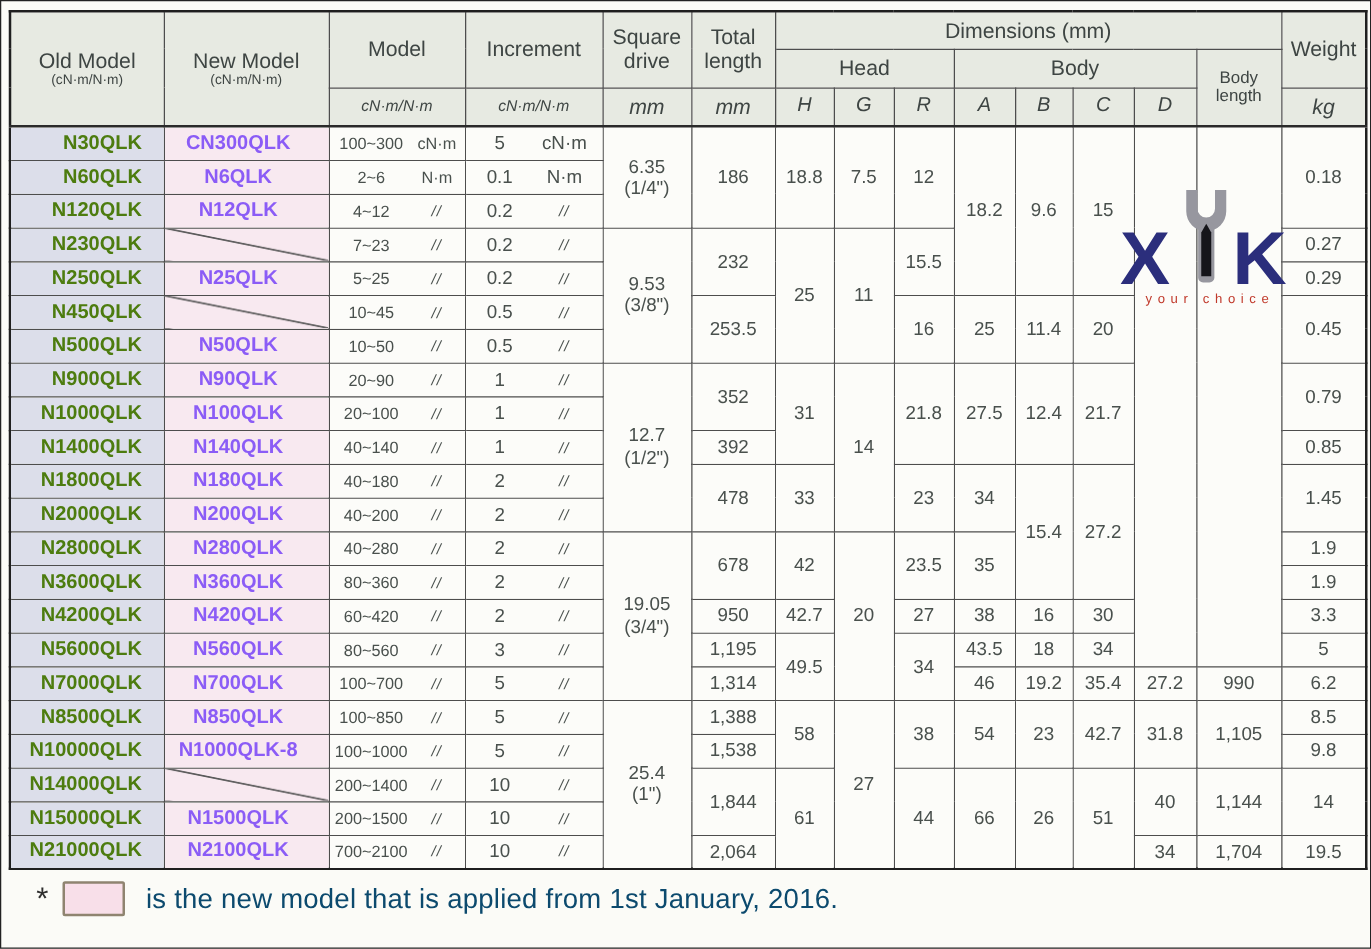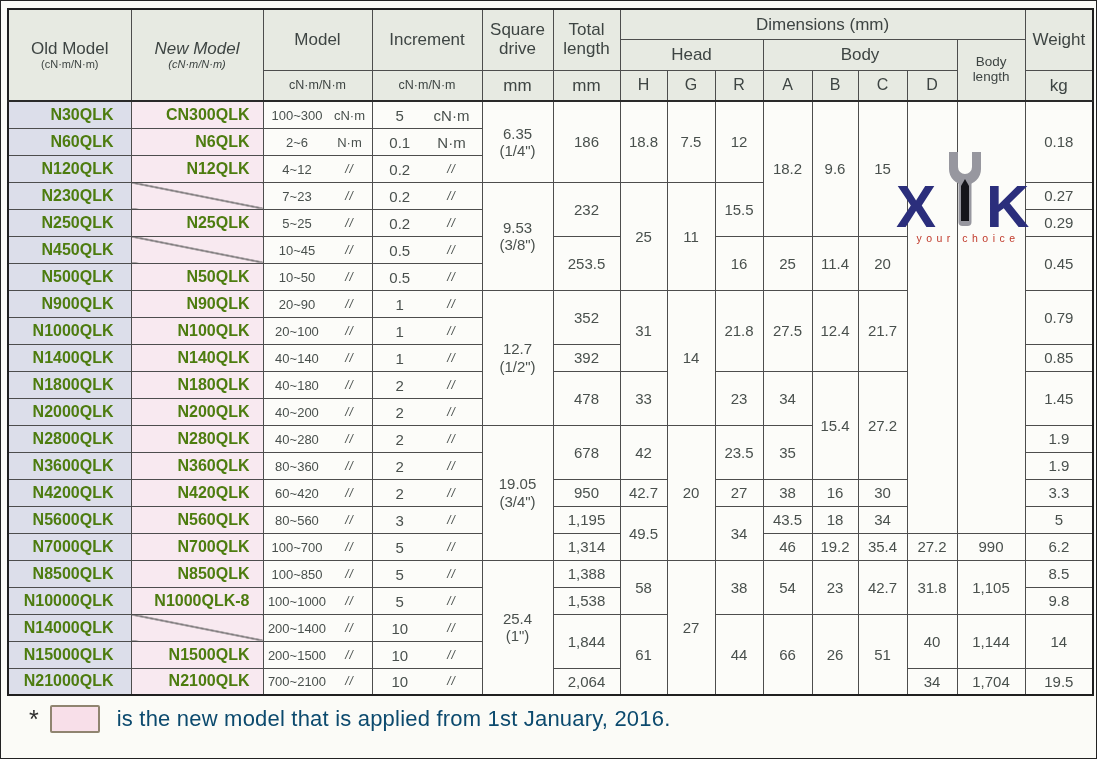--- a/index.html
+++ b/index.html
@@ -16,34 +16,34 @@
   }
   .spec th,.spec td{border:1px solid #4d4d4d;padding:0;overflow:hidden;}
   .spec thead{border-bottom:2px solid #2a2a2a;}
   .spec thead th{
     background:#e7eae2;font-weight:400;font-size:17px;color:#3e4543;line-height:1.12;
     text-align:center;vertical-align:middle;
   }
   tr.h1{height:30px;} tr.h2{height:31px;} tr.h3{height:31px;}
   .sub{font-size:11px;}
   .th-old{background:#e3e4ee;}
-  .th-new{background:#f8eaf1;font-style:italic;}
+  .th-new{background:#f8eaf1;}
   .two div{line-height:1.08;}
   .bl div{font-size:13.5px;line-height:1.1;}
-  .h3 th{font-size:15px;}
+  .h3 th{font-size:15px;font-style:italic;}
   .h3 th.us{font-size:12.5px;}
   .h3 th.dim{font-size:16px;}
 
   .spec tbody tr{height:27px;}
   .spec td{
     position:relative;text-align:center;vertical-align:middle;
     font-size:15px;color:#49504d;background:#fcfcf9;
   }
   td.col-old{background:#dcdeea;text-align:right;padding-right:17px;font-weight:700;font-size:16px;color:#4d7c0f;}
-  td.col-new{background:#f8e9f0;text-align:right;padding-right:13px;font-weight:700;font-size:16px;color:#4d7c0f;}
+  td.col-new{background:#f8e9f0;text-align:center;padding-right:13px;font-weight:700;font-size:16px;color:#8b5cf6;}
   td.col-range{font-size:13px;text-decoration:underline;}
   td.col-inc{font-size:15px;}
   td.col-sq{font-size:15px;line-height:1.15;}
   td.col-sq div{line-height:1.15;}
 
   td.col-range .val{position:absolute;left:0;width:62%;text-align:center;top:50%;transform:translateY(-50%);}
   td.col-range .unit{position:absolute;right:2px;width:40px;text-align:center;top:50%;transform:translateY(-50%);}
   td.col-inc .val{position:absolute;left:0;width:50%;text-align:center;top:50%;transform:translateY(-50%);}
   td.col-inc .unit{position:absolute;right:6px;width:48px;text-align:center;top:50%;transform:translateY(-50%);}
   .ditto{font-style:italic;letter-spacing:1px;font-size:12px;}

